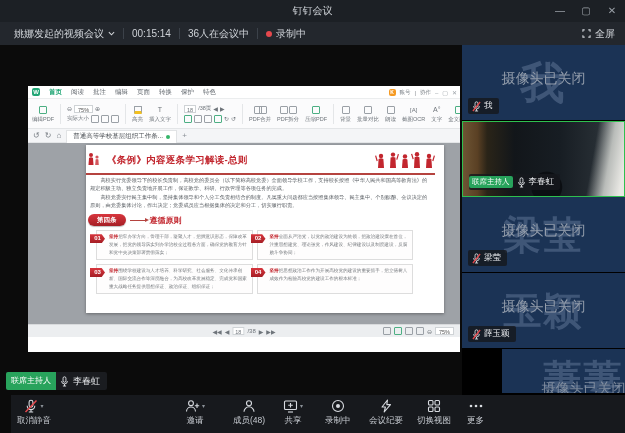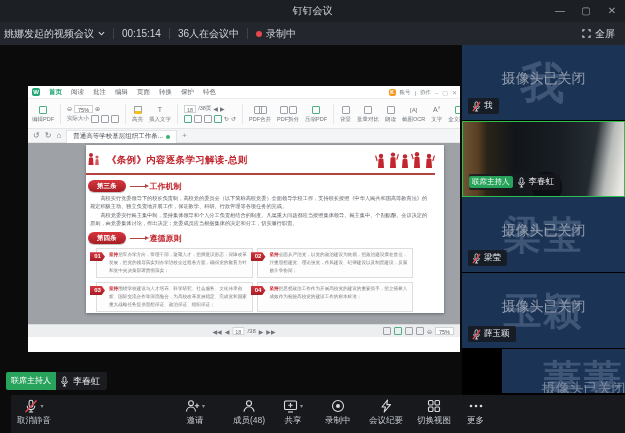--- a/index.html
+++ b/index.html
@@ -9,21 +9,21 @@
 
   
   .titlebar { position:absolute; left:0; top:0; width:625px; height:22px; background:#1c2025; }
   .titlebar .ttl { position:absolute; left:0; right:0; top:0; height:22px; line-height:22px; text-align:center; color:#cdd1d6; font-size:10px; }
   .wctrls { position:absolute; right:0; top:0; height:22px; display:flex; }
   .wctrls span { width:26px; height:22px; line-height:22px; text-align:center; color:#9aa0a7; font-size:10px; }
 
   
   .infobar { position:absolute; left:0; top:22px; width:625px; height:23px; background:#23272d; display:flex; align-items:center; color:#cfd3d8; font-size:10px; }
   .infobar .sep { width:1px; height:11px; background:#3c424a; margin:0 8px; }
-  .mtg-name { margin-left:4px; display:flex; align-items:center; gap:4px; }
+  .mtg-name { margin-left:14px; display:flex; align-items:center; gap:4px; }
   .chev { width:7px; height:7px; display:inline-block; }
   .recdot { width:6px; height:6px; border-radius:50%; background:#e5484d; display:inline-block; margin-right:4px; }
   .fullscreen { position:absolute; right:10px; top:0; height:23px; display:flex; align-items:center; gap:4px; color:#cfd3d8; }
 
   
   .main { position:absolute; left:0; top:45px; width:625px; height:350px; background:#0b0b0b; overflow:hidden; }
 
   
   .wps { position:absolute; left:28px; top:41px; width:432px; height:266px; background:#fff; font-size:6px; color:#555; }
   .wps-menubar { position:relative; height:13px; background:#fff; border-bottom:1px solid #ebedee; display:flex; align-items:center; padding:0 4px; gap:9px; }
@@ -303,25 +303,20 @@
                 <circle cx="42" cy="4.2" r="2.2"></circle>
                   <path d="M39.6 7.2 Q42 5.8 44.4 7.2 L45 18 H39 Z"></path>
                   <path d="M38.2 9.2 L36.6 3.8" stroke="#c2262e" stroke-width="1.2"></path>
                 <circle cx="54" cy="6" r="2.2"></circle>
                   <path d="M51.6 9 Q54 7.6 56.4 9 L57 18 H51 Z"></path>
                   <path d="M57.8 11 L59.4 5.6" stroke="#c2262e" stroke-width="1.2"></path>
               </g>
             </svg>
           </div>
 
-          <div class="sec-row">
-            <span class="sec-badge">第三条</span>
-            <span class="sec-arrow"></span>
-            <span class="sec-heading">工作机制</span>
-          </div>
           <p class="para">高校实行党委领导下的校长负责制，高校党的委员会（以下简称高校党委）全面领导学校工作，支持校长按照《中华人民共和国高等教育法》的规定积极主动、独立负责地开展工作，保证教学、科研、行政管理等各项任务的完成。</p>
           <p class="para">高校党委实行民主集中制，坚持集体领导和个人分工负责相结合的制度。凡属重大问题都应当按照集体领导、民主集中、个别酝酿、会议决定的原则，由党委集体讨论，作出决定；党委成员应当根据集体的决定和分工，切实履行职责。</p>
 
           <div class="sec-row">
             <span class="sec-badge">第四条</span>
             <span class="sec-arrow"></span>
             <span class="sec-heading">遵循原则</span>
           </div>
 
           <div class="principles">

